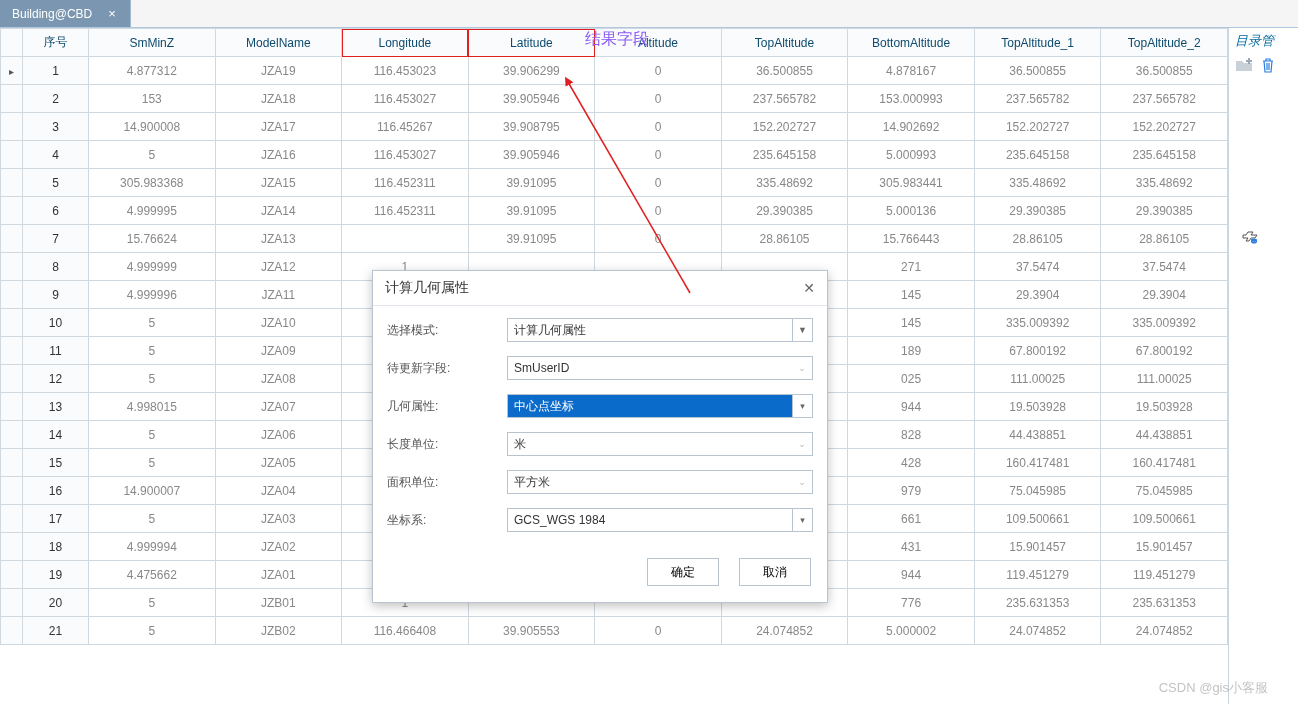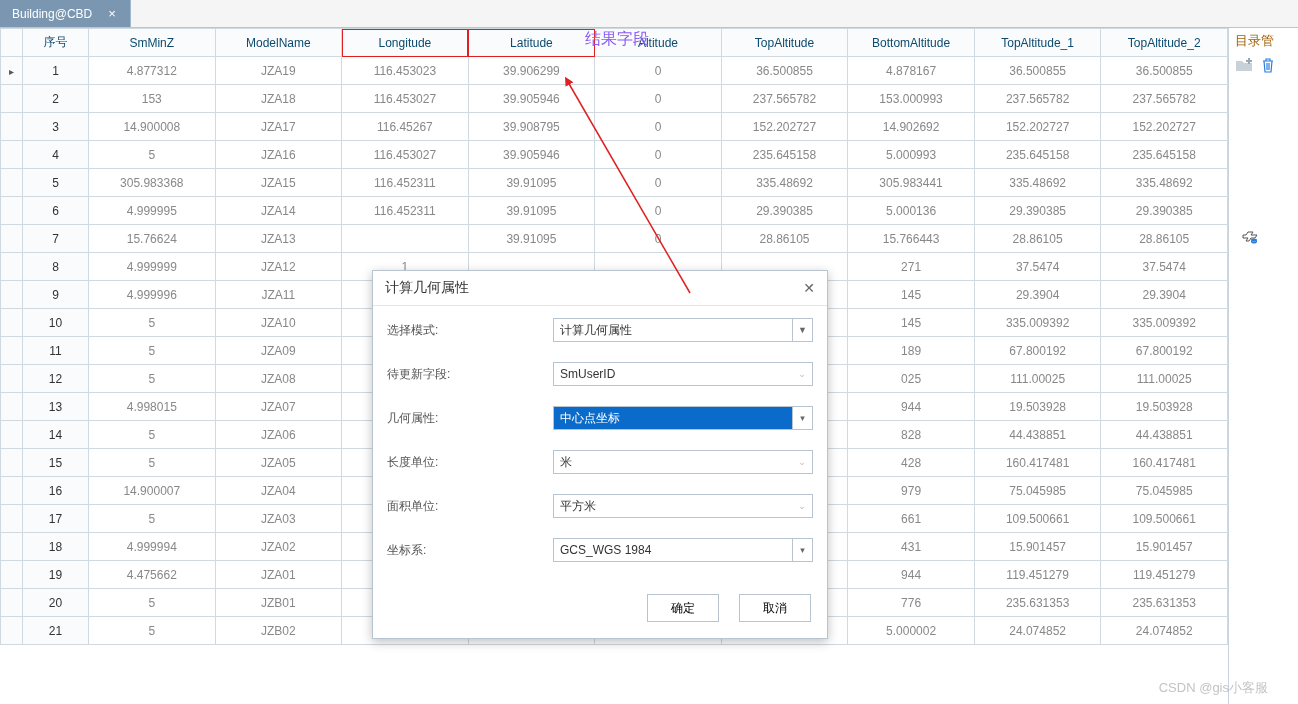--- a/index.html
+++ b/index.html
@@ -94,22 +94,23 @@
   }
   .right-panel {
     width: 70px;
     border-left: 1px solid #c8d4e0;
     background: #fff;
     padding: 4px 6px;
     flex-shrink: 0;
   }
   .right-panel .title {
     font-size: 13px;
-    color: #a16207;
+    color: #0369a1;
     margin-bottom: 6px;
+    font-style: italic;
   }
   .right-panel .icons {
     display: flex;
     gap: 6px;
   }
   .right-panel .icon {
     width: 18px;
     height: 18px;
     display: inline-flex;
     align-items: center;
@@ -162,22 +163,21 @@
     font-size: 14px;
     color: #666;
     cursor: pointer;
   }
   .dialog .body {
     padding: 12px 14px 4px 14px;
   }
   .dialog .row {
     display: flex;
     align-items: center;
-    margin-bottom: 20px;
-    gap: 46px;
+    margin-bottom: 14px;
   }
   .dialog .row .label {
     width: 120px;
     color: #555;
     font-size: 12px;
   }
   .dialog .row .field {
     flex: 1;
     position: relative;
   }

